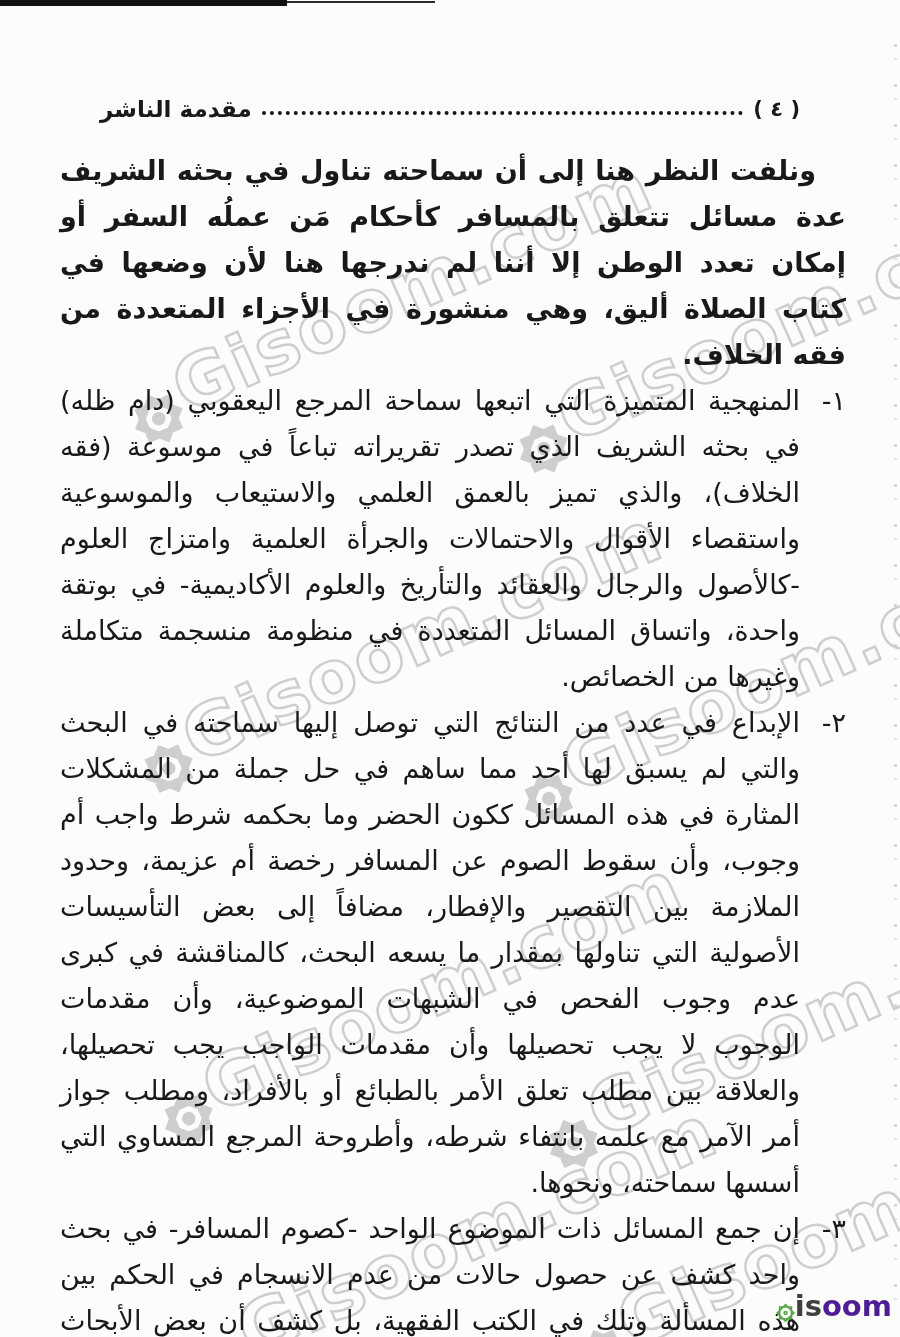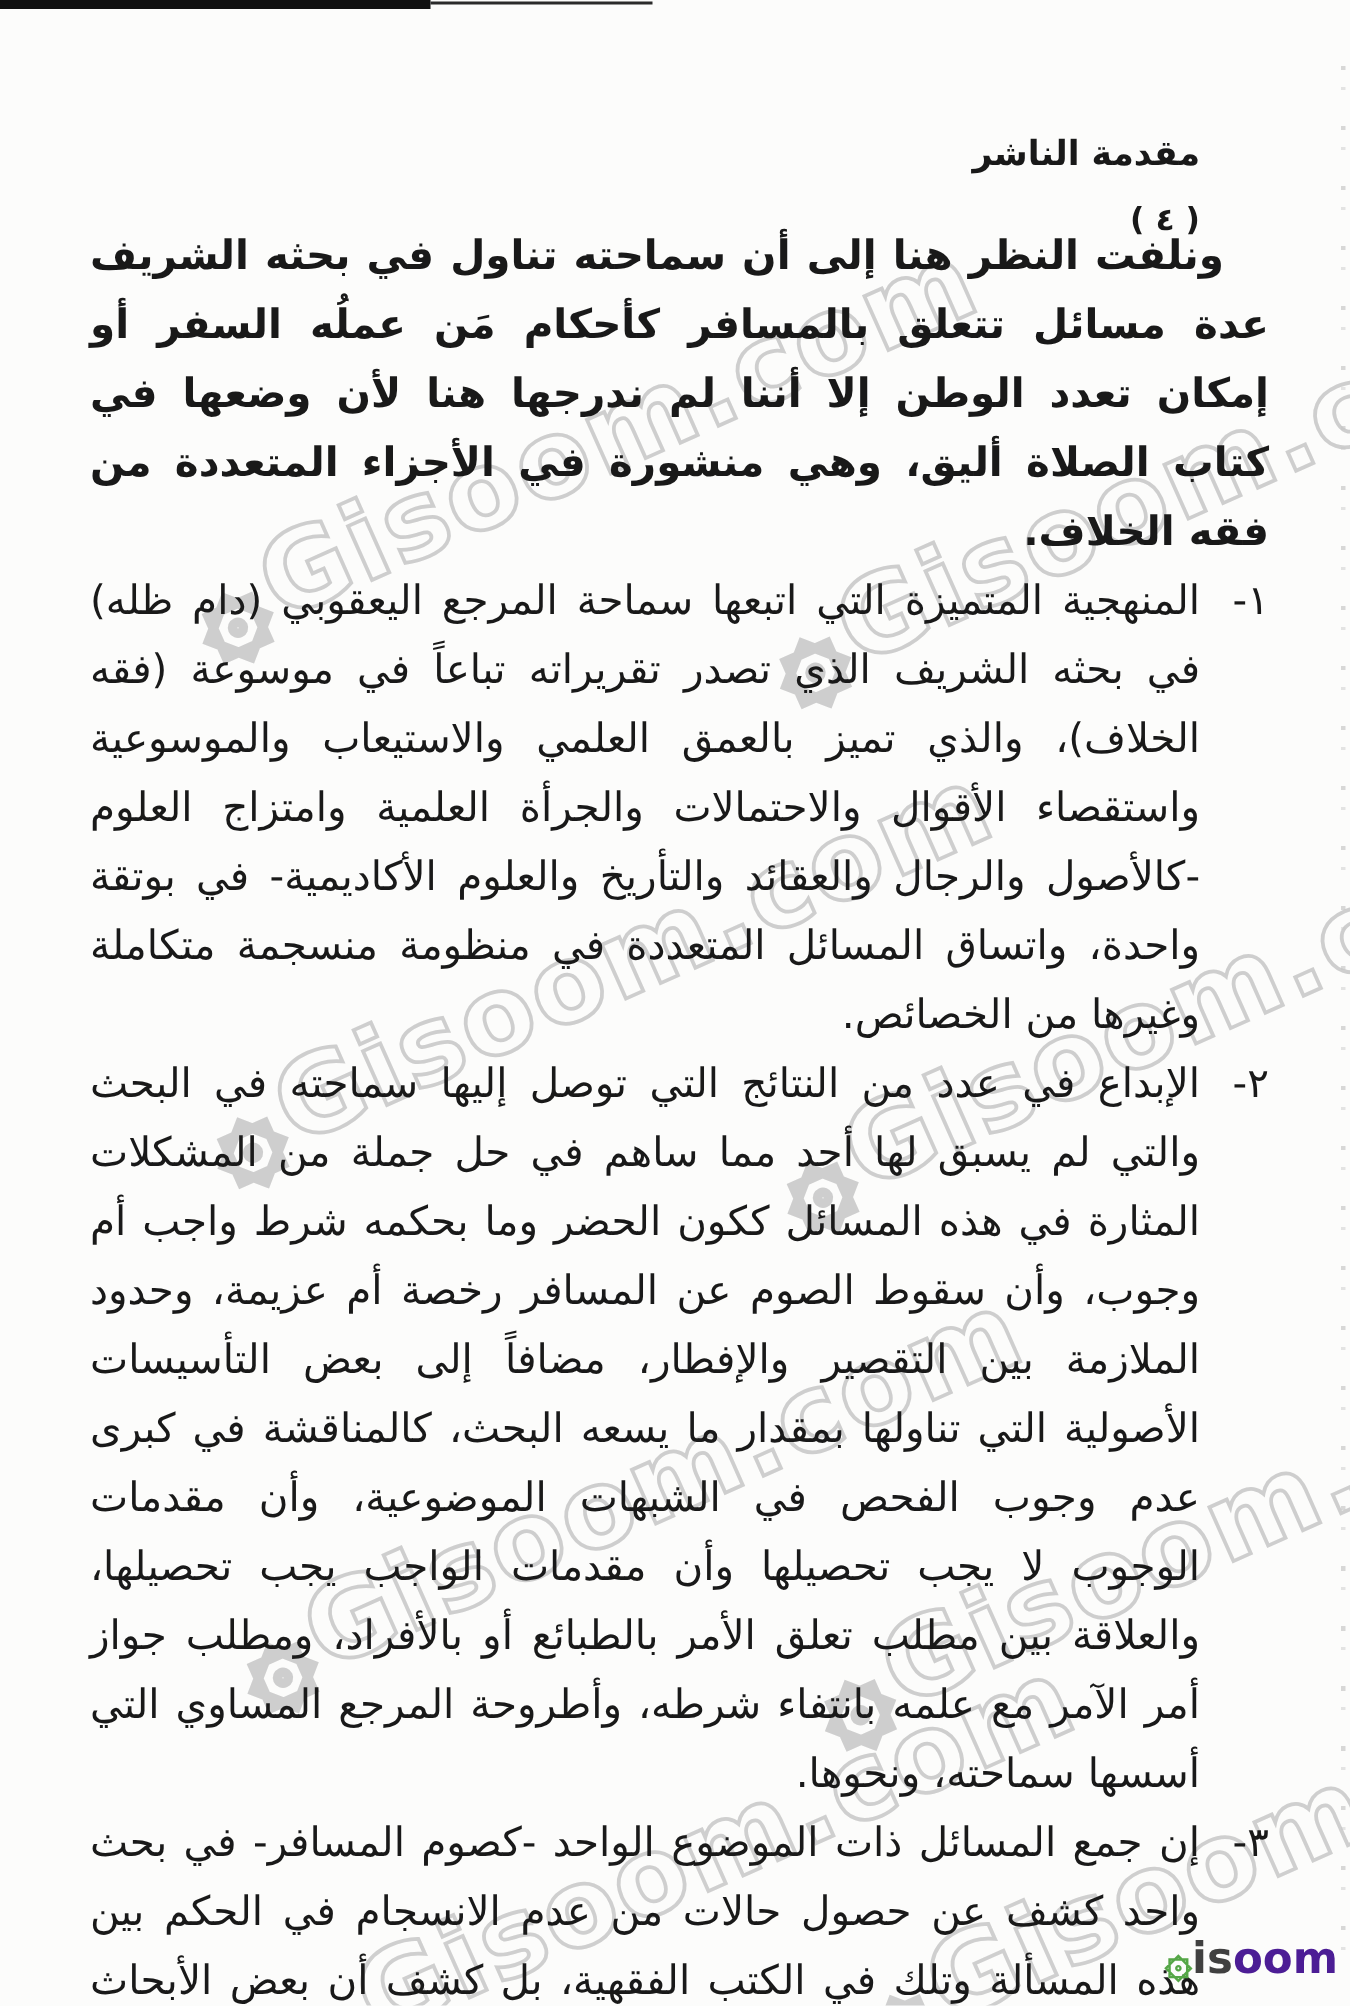--- a/index.html
+++ b/index.html
@@ -15,21 +15,21 @@
   .scan-bar{position:absolute;top:0;left:0;width:287px;height:6px;background:#111;}
   .scan-bar-thin{position:absolute;top:1px;left:287px;width:148px;height:2px;background:#2a2a2a;}
   .scan-noise{
     position:absolute;top:20px;right:3px;width:3px;height:1290px;
     background:repeating-linear-gradient(to bottom,transparent 0 24px,#b9b9b9 24px 27px,transparent 27px 38px,#cfcfcf 38px 40px);
     opacity:.55;
   }
   
   .page-header{
     position:absolute;top:88px;left:100px;right:100px;height:36px;
-    display:flex;flex-direction:column;align-items:flex-end;direction:ltr;
+    display:flex;flex-direction:row;align-items:flex-end;direction:ltr;
   }
   .page-header .title{
     font-weight:bold;font-size:23px;line-height:30px;direction:rtl;white-space:nowrap;
   }
   .page-header .leader{
     flex:1;border-bottom:4px dotted #161616;margin:0 10px 9px 10px;height:0;
   }
   .page-header .page-num{
     font-size:21px;font-weight:bold;line-height:30px;white-space:nowrap;letter-spacing:2px;
   }

